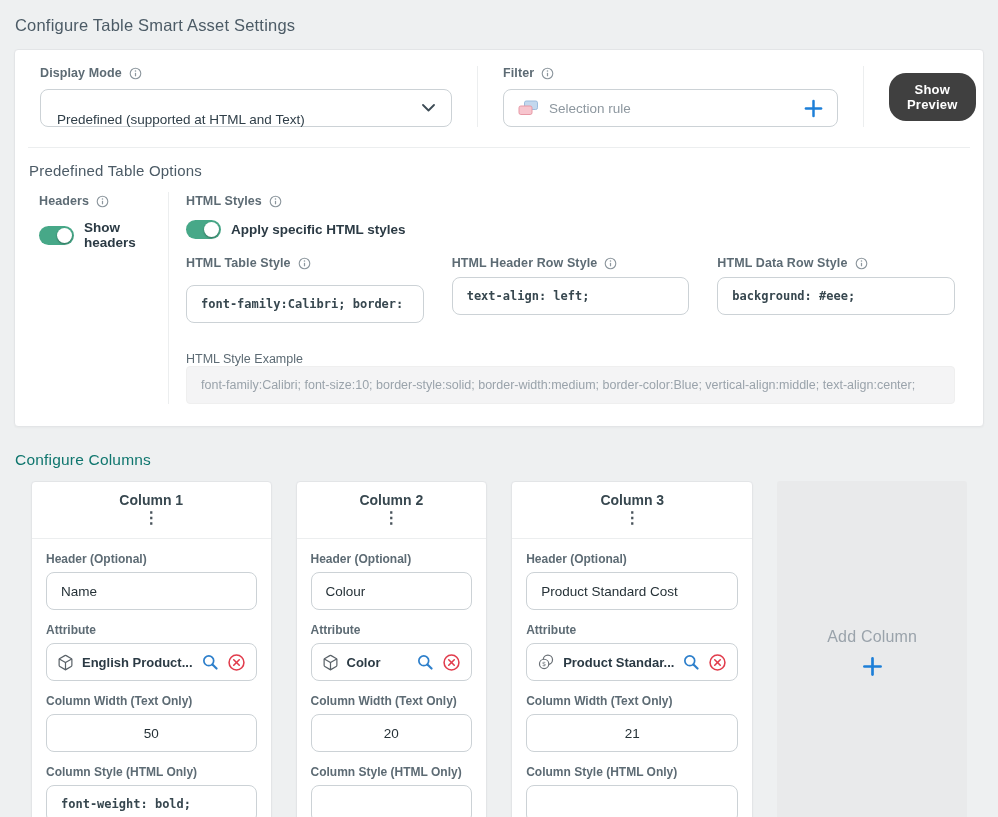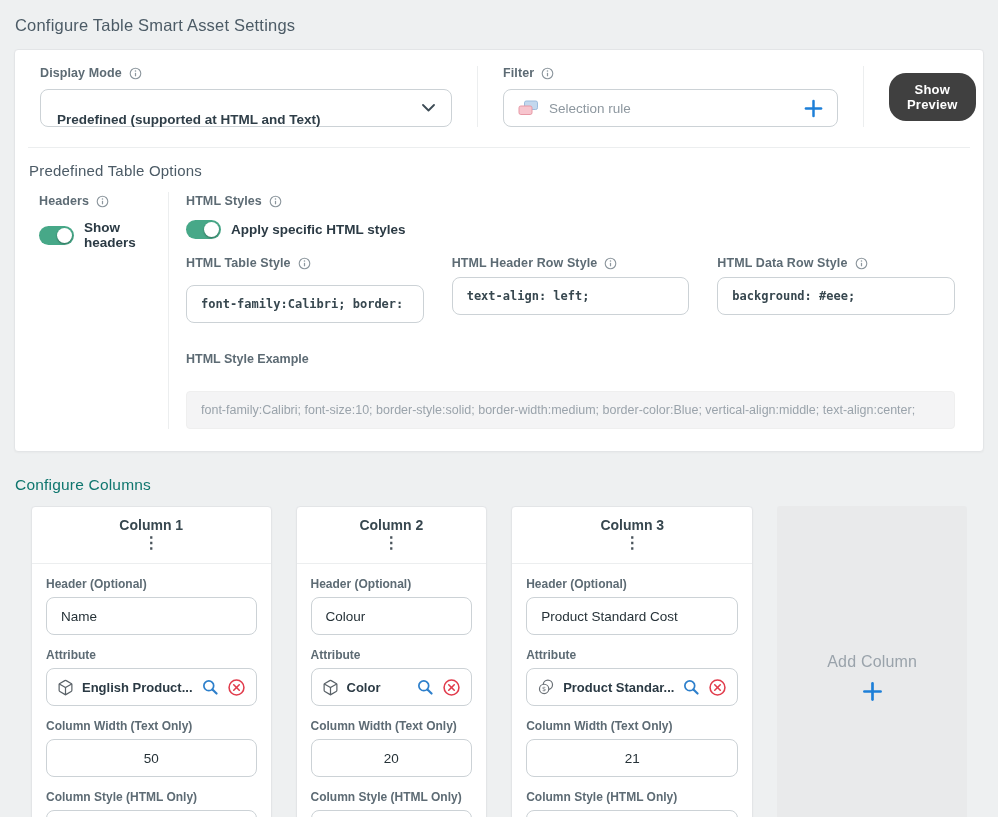--- a/index.html
+++ b/index.html
@@ -16,21 +16,21 @@
   .cell { padding:0 25px; }
   .cell-display { flex:0 0 462px; }
   .cell-filter  { flex:0 0 386px; border-left:1px solid #eceeef; }
   .cell-preview { flex:1; border-left:1px solid #eceeef; display:flex; align-items:center; justify-content:center; }
 
   .label-row { display:flex; align-items:center; gap:7px; margin-bottom:9px; }
   .label { font-size:12.5px; font-weight:700; color:#5d6b74; letter-spacing:.1px; }
 
   .select-box { height:38px; border:1px solid #ccd2d6; border-radius:8px; display:flex; align-items:center;
                 padding:0 16px; cursor:pointer; justify-content:space-between; background:#fff; }
-  .select-value { font-size:13.5px; font-weight:700; color:#2f3e48;margin-top:23px; }
+  .select-value { font-size:13.5px; font-weight:400; color:#2f3e48;margin-top:23px; }
 
   .filter-box { height:38px; border:1px solid #ccd2d6; border-radius:8px; display:flex; align-items:center;
                 padding:0 14px; gap:10px; background:#fff; }
   .filter-placeholder { font-size:13.5px; color:#8d979f; }
   .filter-plus { margin-left:auto; display:flex; align-items:center; }
 
   .preview-btn { border:none; background:#404040; color:#fff; font-family:inherit; font-size:13px; font-weight:700;
                  padding:9px 18px; border-radius:17px; cursor:pointer; letter-spacing:.2px; }
 
   .hdiv { height:1px; background:#eceeef; margin:0 13px; }
@@ -47,21 +47,21 @@
   .toggle::after { content:""; position:absolute; right:2px; top:2px; width:15px; height:15px; border-radius:50%;
                    background:#fff; box-shadow:0 1px 2px rgba(0,0,0,.35); }
   .toggle-label { font-size:13.5px; font-weight:600; color:#2b3a44; }
 
   .styles-grid { display:grid; grid-template-columns:1fr 1fr 1fr; gap:16px 28px; margin-top:17px; padding-right:14px; }
   .mono-input, .text-input { width:100%; height:38px; border:1px solid #ccd2d6; border-radius:8px; padding:0 14px;
                  background:#fff; color:#37474f; outline:none; }
   .mono-input { font-family:"DejaVu Sans Mono", monospace; font-size:12px; font-weight:600; }
 
   .example-wrap { margin-top:16px; padding-right:14px; }
-  .example-label { font-size:12.5px; font-weight:700; color:#5d6b74; margin-bottom:25px; }
+  .example-label { font-size:12.5px; font-weight:400; color:#5d6b74; margin-bottom:0; }
   .example-box { background:#f4f4f5; border:1px solid #efefef; border-radius:4px; padding:11px 14px; font-size:12.5px;
                  color:#9aa3ab; white-space:nowrap; overflow:hidden; }
 
   
   .columns-heading { font-size:15.5px; color:#0f766e; font-weight:500; letter-spacing:.2px; margin:24px 0 12px 1px; }
   .columns-row { display:flex; gap:24px; margin:0 17px; }
   .card { flex:1; background:#fff; border:1px solid #e3e5e7; border-radius:4px; box-shadow:0 1px 2px rgba(0,0,0,.04); height:342px; }
   .card-header { display:flex; align-items:center; justify-content:space-between; padding:10px 14px; border-bottom:1px solid #eceeef;flex-direction:column; }
   .card-title { font-size:14px; font-weight:700; color:#37474f; }
   .kebab { color:#49535b; font-size:16px; font-weight:700; line-height:1; cursor:pointer; padding:2px 4px; }

